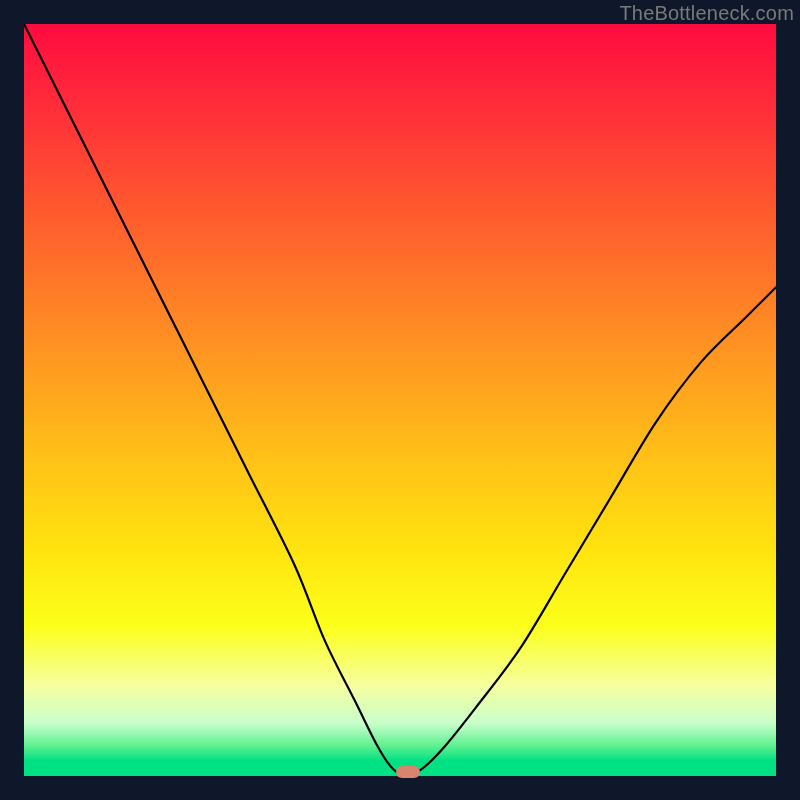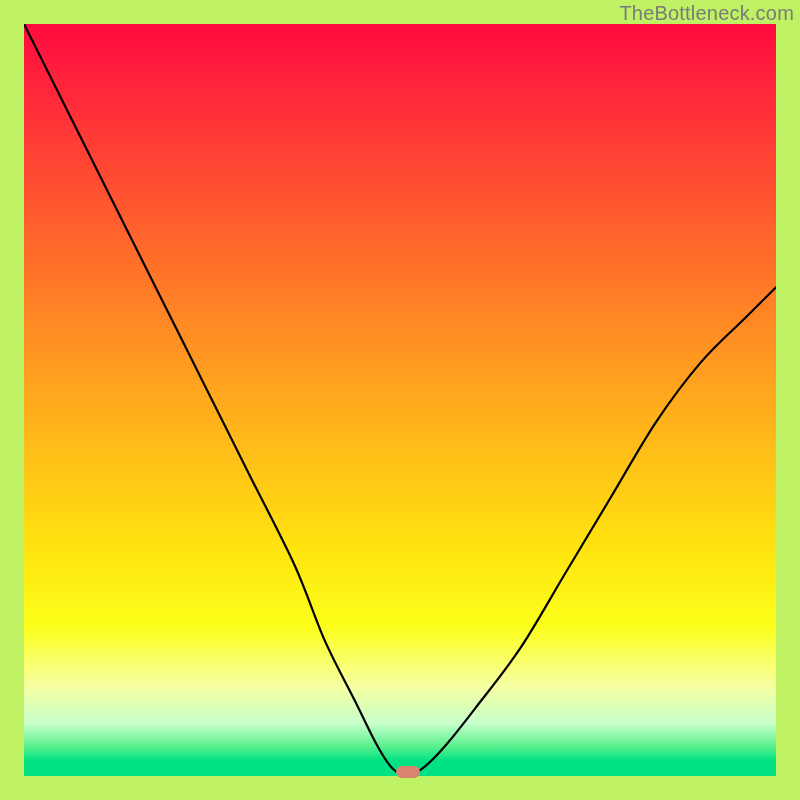--- a/index.html
+++ b/index.html
@@ -8,21 +8,21 @@
     width: 800px;
     height: 800px;
     background: #000;
     font-family: Arial, Helvetica, sans-serif;
     overflow: hidden;
   }
   .stage {
     position: relative;
     width: 800px;
     height: 800px;
-    background: #bef264;
+    background: #0f172a;
   }
   .plot {
     position: absolute;
     left: 24px;
     top: 24px;
     width: 752px;
     height: 752px;
     
     background:
       linear-gradient(to bottom,

